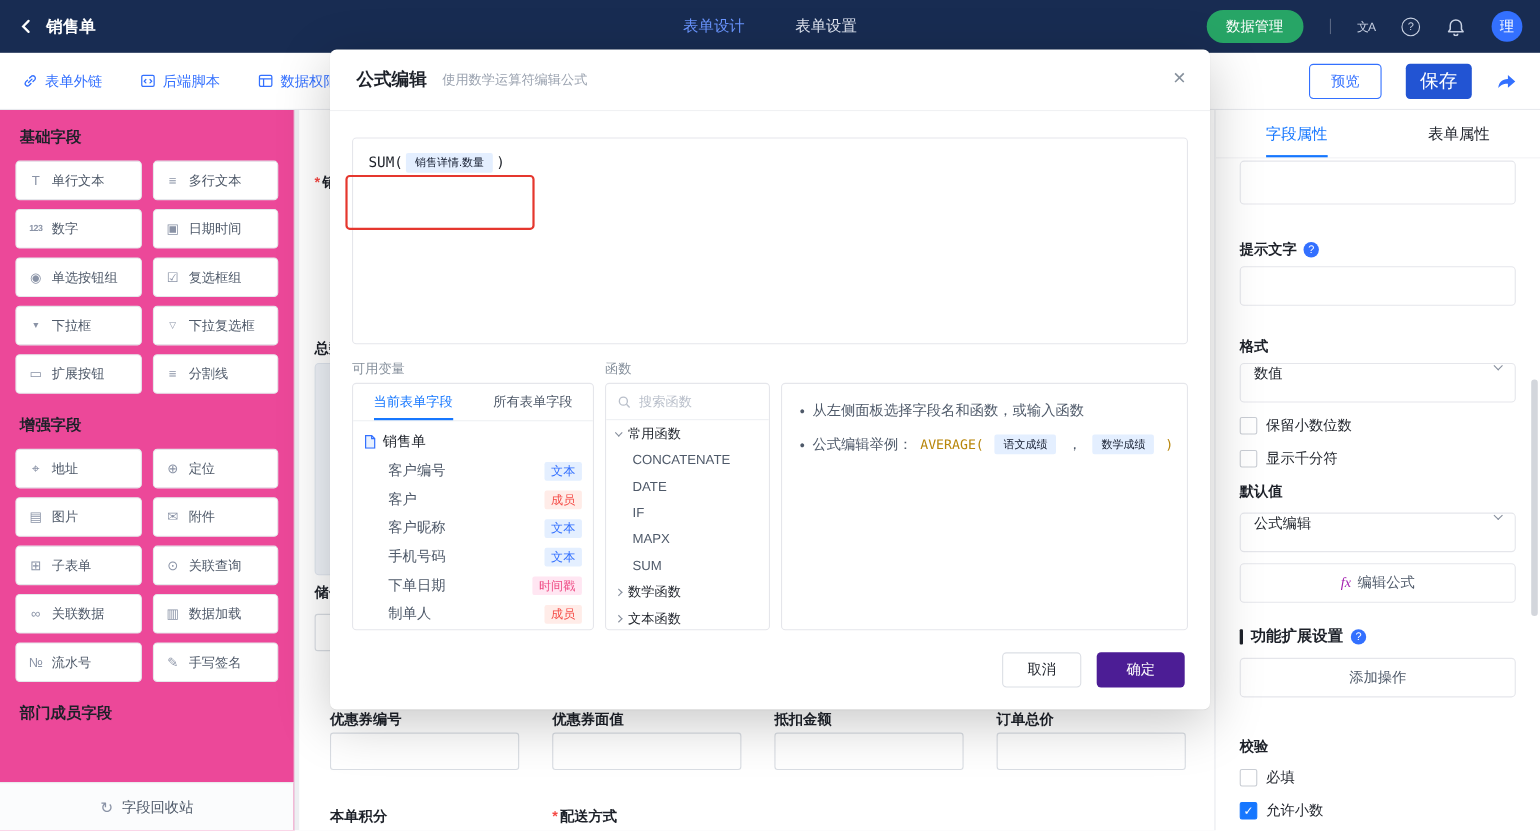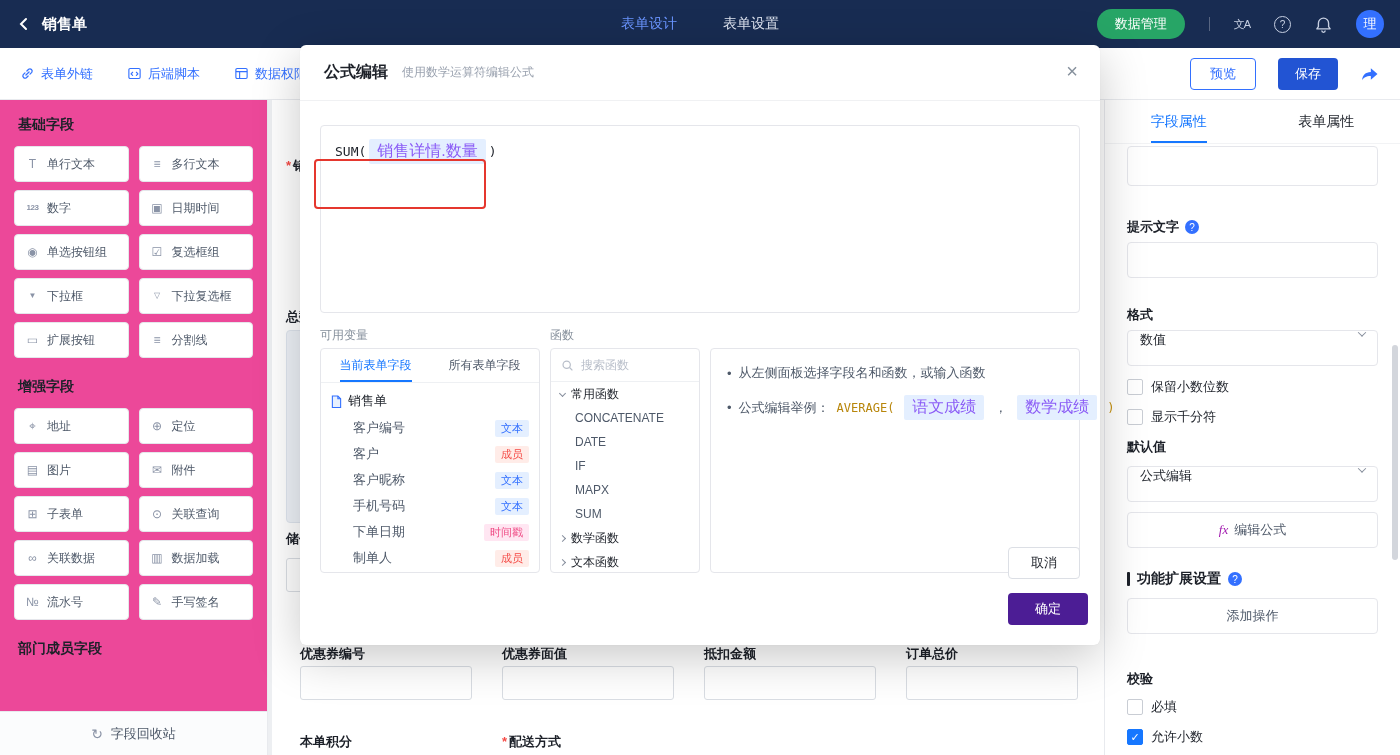--- a/index.html
+++ b/index.html
@@ -20,21 +20,21 @@
   .tb-ico { color:#c7d0e2; font-size:11px; letter-spacing:-1px; cursor:pointer; }
   .help-ico { width:17px; height:17px; border:1.5px solid #c7d0e2; border-radius:50%; display:flex; align-items:center; justify-content:center; font-size:10px; color:#c7d0e2; letter-spacing:0; cursor:pointer; }
   .avatar { width:28px; height:28px; border-radius:50%; background:#3370ff; color:#fff; font-size:13px; display:flex; align-items:center; justify-content:center; cursor:pointer; }
 
   
   .toolbar { position:absolute; top:48px; left:0; right:0; height:52px; background:#fff; border-bottom:1px solid #e8eaee; display:flex; align-items:center; padding:0 20px; z-index:2; }
   .tool-links { display:flex; gap:34px; }
   .tool-link { display:flex; align-items:center; gap:6px; color:#3370ff; font-size:13px; cursor:pointer; white-space:nowrap; }
   .tool-right { margin-left:auto; display:flex; align-items:center; gap:22px; }
   .btn-preview { width:66px; height:32px; border:1px solid #3370ff; color:#3370ff; background:#fff; border-radius:4px; font-size:13px; display:flex; align-items:center; justify-content:center; cursor:pointer; }
-  .btn-save { width:60px; height:32px; background:#2254d3; color:#fff; border-radius:4px; font-size:13px; display:flex; align-items:center; justify-content:center; cursor:pointer; }
+  .btn-save { width:60px; height:32px; background:#2254d3; color:#fff; border-radius:4px; font-size:17px; display:flex; align-items:center; justify-content:center; cursor:pointer; }
 
   
   .sidebar { position:absolute; top:100px; left:0; width:268px; bottom:0; background:#ec4899; border-right:1px solid #e8eaee; padding:12px 14px 11px; overflow:hidden; z-index:1; }
   .sb-h { font-size:14px; font-weight:bold; color:#1d2129; margin:4px 0 12px 4px; }
   .f-grid { display:grid; grid-template-columns:1fr 1fr; gap:8px 10px; margin-bottom:20px; }
   .f-item { height:36px; background:#fff; border:1px solid #e5e6eb; border-radius:4px; display:flex; align-items:center; padding-left:10px; gap:7px; font-size:12px; color:#4e5969; cursor:grab; white-space:nowrap; }
   .f-ico { width:15px; flex:none; color:#8a93a6; font-size:12px; text-align:center; line-height:1; }
   .f-ico.num { font-size:8px; font-weight:bold; letter-spacing:-.5px; }
   .f-ico.sm { font-size:8px; }
   .f-svg { width:13px; height:13px; flex:none; }
@@ -74,21 +74,21 @@
 
   
   .modal { position:absolute; left:300px; top:45px; width:800px; height:600px; background:#fff; border-radius:6px; box-shadow:0 12px 48px rgba(0,0,0,.22), 0 0 1px rgba(0,0,0,.1); z-index:100; }
   .m-head { height:56px; display:flex; align-items:center; padding:0 24px; border-bottom:1px solid #f0f1f3; }
   .m-title { font-size:16px; font-weight:bold; color:#1d2129; }
   .m-sub { font-size:12px; color:#9aa2af; margin-left:14px; }
   .m-close { position:absolute; top:16px; right:22px; font-size:20px; color:#86909c; cursor:pointer; line-height:1; }
   .m-editor { position:absolute; left:20px; right:20px; top:80px; height:188px; border:1px solid #e5e6eb; border-radius:4px; overflow:hidden; }
   .m-ed-head { height:40px; background:#e9f3fe; display:flex; align-items:center; padding:0 14px; font-size:13px; color:#1d2129; }
   .m-ed-body { padding:13px 14px; display:flex; align-items:center; font-family:"DejaVu Sans Mono", monospace; font-size:13px; color:#1d2129; }
-  .fx-tag { background:#e4efff; color:#8b5cf6; font-size:16px; padding:2px 8px; border-radius:2px; font-family:"Liberation Sans", sans-serif; margin:0 3px; white-space:nowrap; cursor:pointer; }
+  .fx-tag { background:#e4efff; color:#0f172a; font-size:10px; padding:2px 8px; border-radius:2px; font-family:"Liberation Sans", sans-serif; margin:0 3px; white-space:nowrap; cursor:pointer; }
   .red-box { position:absolute; left:14px; top:114px; width:172px; height:50px; border:2px solid #e5372e; border-radius:4px; pointer-events:none; }
   .m-sec-label { position:absolute; top:282px; font-size:12px; color:#86909c; }
   .m-vars { position:absolute; left:20px; top:303px; width:220px; height:225px; border:1px solid #e5e6eb; border-radius:4px; overflow:hidden; }
   .v-tabs { height:34px; display:flex; border-bottom:1px solid #eef0f3; }
   .v-tab { flex:1; display:flex; align-items:center; justify-content:center; font-size:12px; color:#4e5969; position:relative; cursor:pointer; }
   .v-tab.active { color:#1677ff; }
   .v-tab.active::after { content:""; position:absolute; bottom:0; left:50%; transform:translateX(-50%); width:72px; height:2px; background:#1677ff; }
   .v-root { height:28px; display:flex; align-items:center; gap:6px; padding:0 10px; font-size:13px; color:#1d2129; margin-top:4px; cursor:pointer; }
   .v-item { height:26px; display:flex; align-items:center; justify-content:space-between; padding:0 10px 0 32px; font-size:13px; color:#4e5969; cursor:pointer; }
   .tag { font-size:11px; padding:1px 6px; border-radius:2px; white-space:nowrap; }
@@ -96,21 +96,21 @@
   .tag.member { background:#ffece8; color:#f54a45; }
   .tag.time { background:#ffe6f2; color:#ef4a84; }
   .m-fns { position:absolute; left:250px; top:303px; width:150px; height:225px; border:1px solid #e5e6eb; border-radius:4px; overflow:hidden; }
   .fn-search { height:33px; border-bottom:1px solid #eef0f3; display:flex; align-items:center; gap:7px; padding:0 10px; cursor:text; }
   .fn-ph { font-size:12px; color:#b9bfca; }
   .fn-group { height:24px; display:flex; align-items:center; gap:6px; padding:0 9px; font-size:12px; color:#1d2129; cursor:pointer; }
   .fn-item { height:24px; display:flex; align-items:center; padding-left:24px; font-size:12px; color:#4e5969; cursor:pointer; }
   .m-tips { position:absolute; left:410px; right:20px; top:303px; height:225px; border:1px solid #e5e6eb; border-radius:4px; padding:15px 16px; font-size:13px; color:#4e5969; }
   .tip-line { display:flex; align-items:center; gap:7px; margin-bottom:13px; white-space:nowrap; }
   .tip-fn { color:#b8860b; font-family:"DejaVu Sans Mono", monospace; font-size:12px; }
-  .m-foot { position:absolute; right:12px; bottom:20px; display:flex; gap:14px;flex-direction:column; }
+  .m-foot { position:absolute; right:23px; bottom:20px; display:flex; gap:14px; }
   .btn-cancel { width:72px; height:32px; border:1px solid #dcdfe5; border-radius:4px; background:#fff; color:#1d2129; font-size:13px; display:flex; align-items:center; justify-content:center; cursor:pointer; }
   .btn-ok { width:80px; height:32px; background:#4c1d95; border-radius:4px; color:#fff; font-size:13px; display:flex; align-items:center; justify-content:center; cursor:pointer; }
 </style>
 </head>
 <body>
 
 <header class="topbar">
   <div class="tb-left">
     <span class="back-btn">
       <svg width="16" height="16" viewBox="0 0 16 16" fill="none" stroke="#fff" stroke-width="2" stroke-linecap="round">

